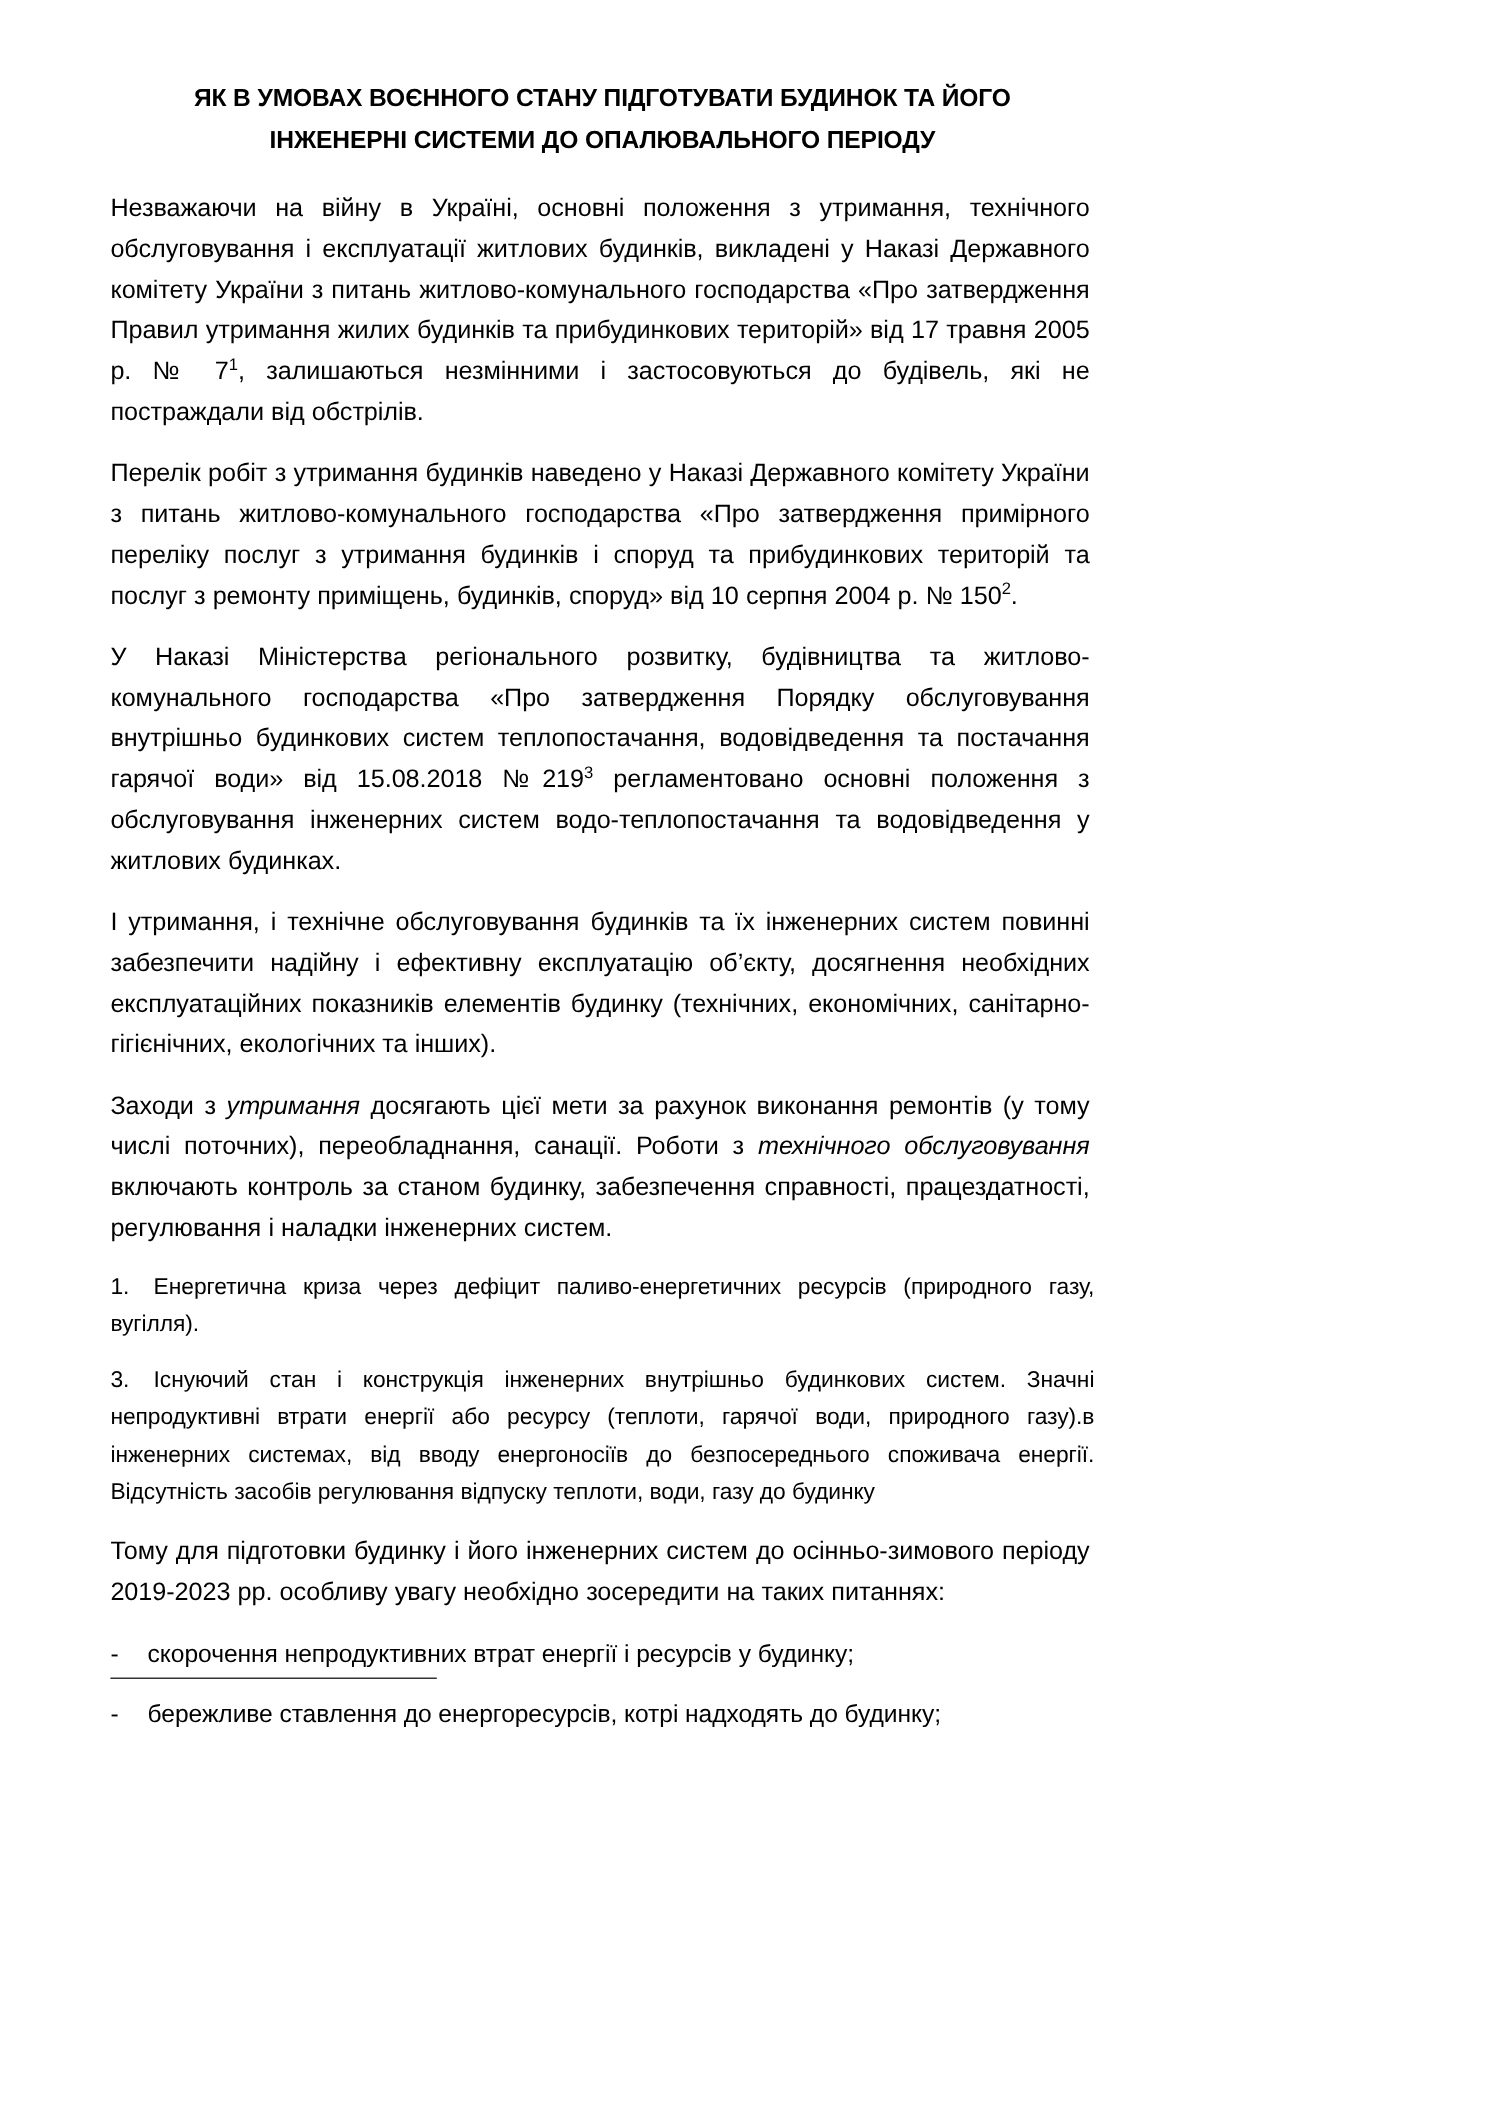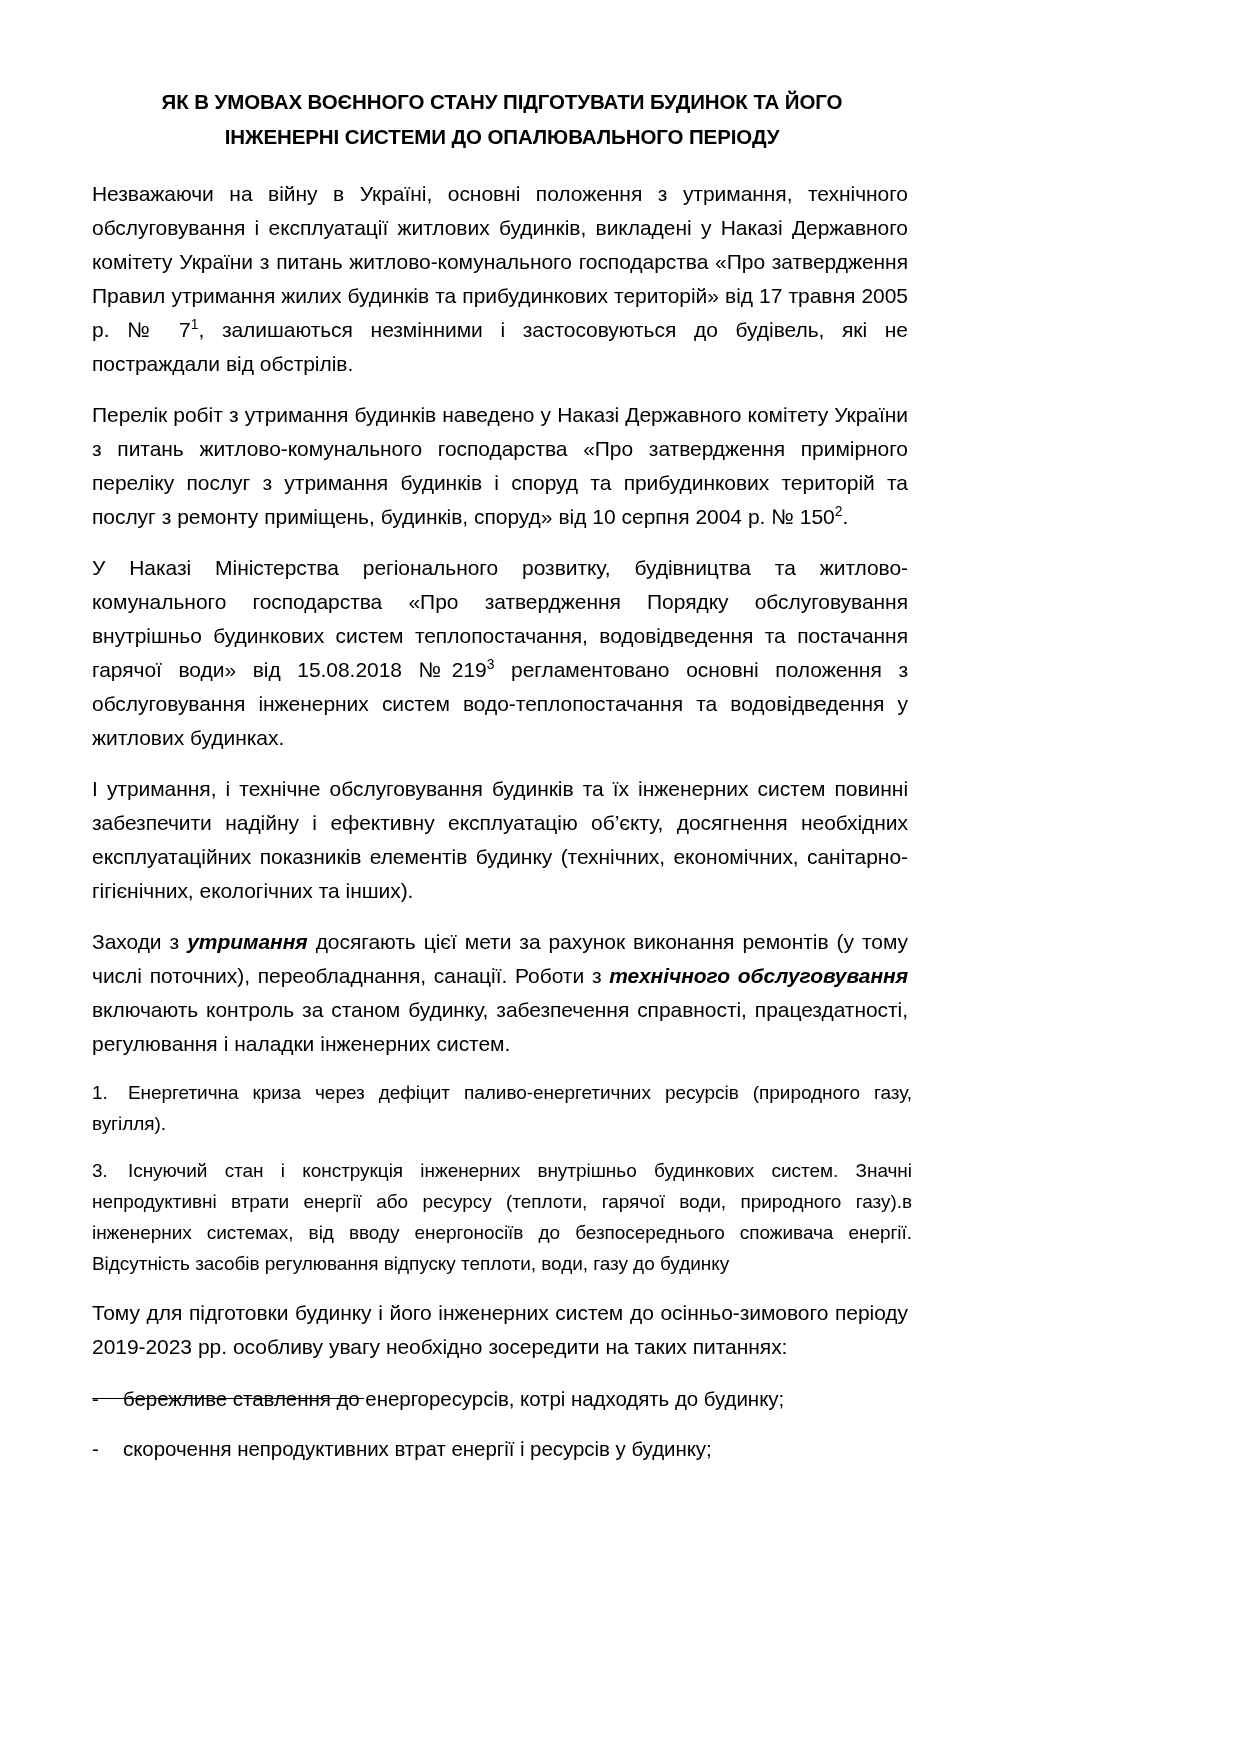--- a/index.html
+++ b/index.html
@@ -10,21 +10,21 @@
   body {
     font-family: "Liberation Sans", sans-serif;
     color: #000000;
   }
   .page {
     position: relative;
     width: 1004px;
     height: 1754px;
     background: #ffffff;
     box-sizing: border-box;
-    padding: 84px 92px 0 92px;
+    padding: 64px 92px 0 92px;
     overflow: hidden;
   }
   .doc-title {
     text-align: center;
     font-weight: bold;
     font-size: 20.5px;
     line-height: 1.72;
     letter-spacing: -0.1px;
     margin: 0 48px 22px 48px;
   }
@@ -57,21 +57,21 @@
   }
   .dash-item .marker {
     display: inline-block;
     width: 31px;
   }
   sup {
     font-size: 0.66em;
     vertical-align: super;
     line-height: 0;
   }
-  b, .bi { font-weight: bold; }
+  b, .bi { font-weight: normal; }
   .bi { font-style: italic; }
   .footnote-rule {
     position: absolute;
     left: 92px;
     bottom: 355px;
     width: 272px;
     height: 0;
     border-top: 1.6px solid #000000;
   }
 </style>
@@ -110,23 +110,23 @@
 
   <p class="num-item">
     <span class="marker">3.</span><span>Існуючий стан і конструкція інженерних внутрішньо будинкових систем. Значні непродуктивні втрати енергії або ресурсу (теплоти, гарячої води, природного газу).в інженерних системах, від   вводу енергоносіїв до безпосереднього споживача енергії.  Відсутність засобів регулювання відпуску теплоти, води, газу до будинку</span>
   </p>
 
 
 
   <p class="body-par">Тому для   підготовки будинку і його інженерних   систем до осінньо-зимового періоду 2019-2023 рр. особливу увагу необхідно зосередити на таких питаннях:</p>
 
   <p class="dash-item">
-    <span class="marker">-</span><span>бережливе  ставлення до енергоресурсів, котрі надходять до будинку;</span>
+    <span class="marker">-</span><span>скорочення непродуктивних втрат енергії і ресурсів у будинку;</span>
   </p>
 
   <p class="dash-item">
-    <span class="marker">-</span><span>скорочення непродуктивних втрат енергії і ресурсів у будинку;</span>
+    <span class="marker">-</span><span>бережливе  ставлення до енергоресурсів, котрі надходять до будинку;</span>
   </p>
 
 
   <div class="footnote-rule"></div>
 
 </div>
 
 </body></html>

